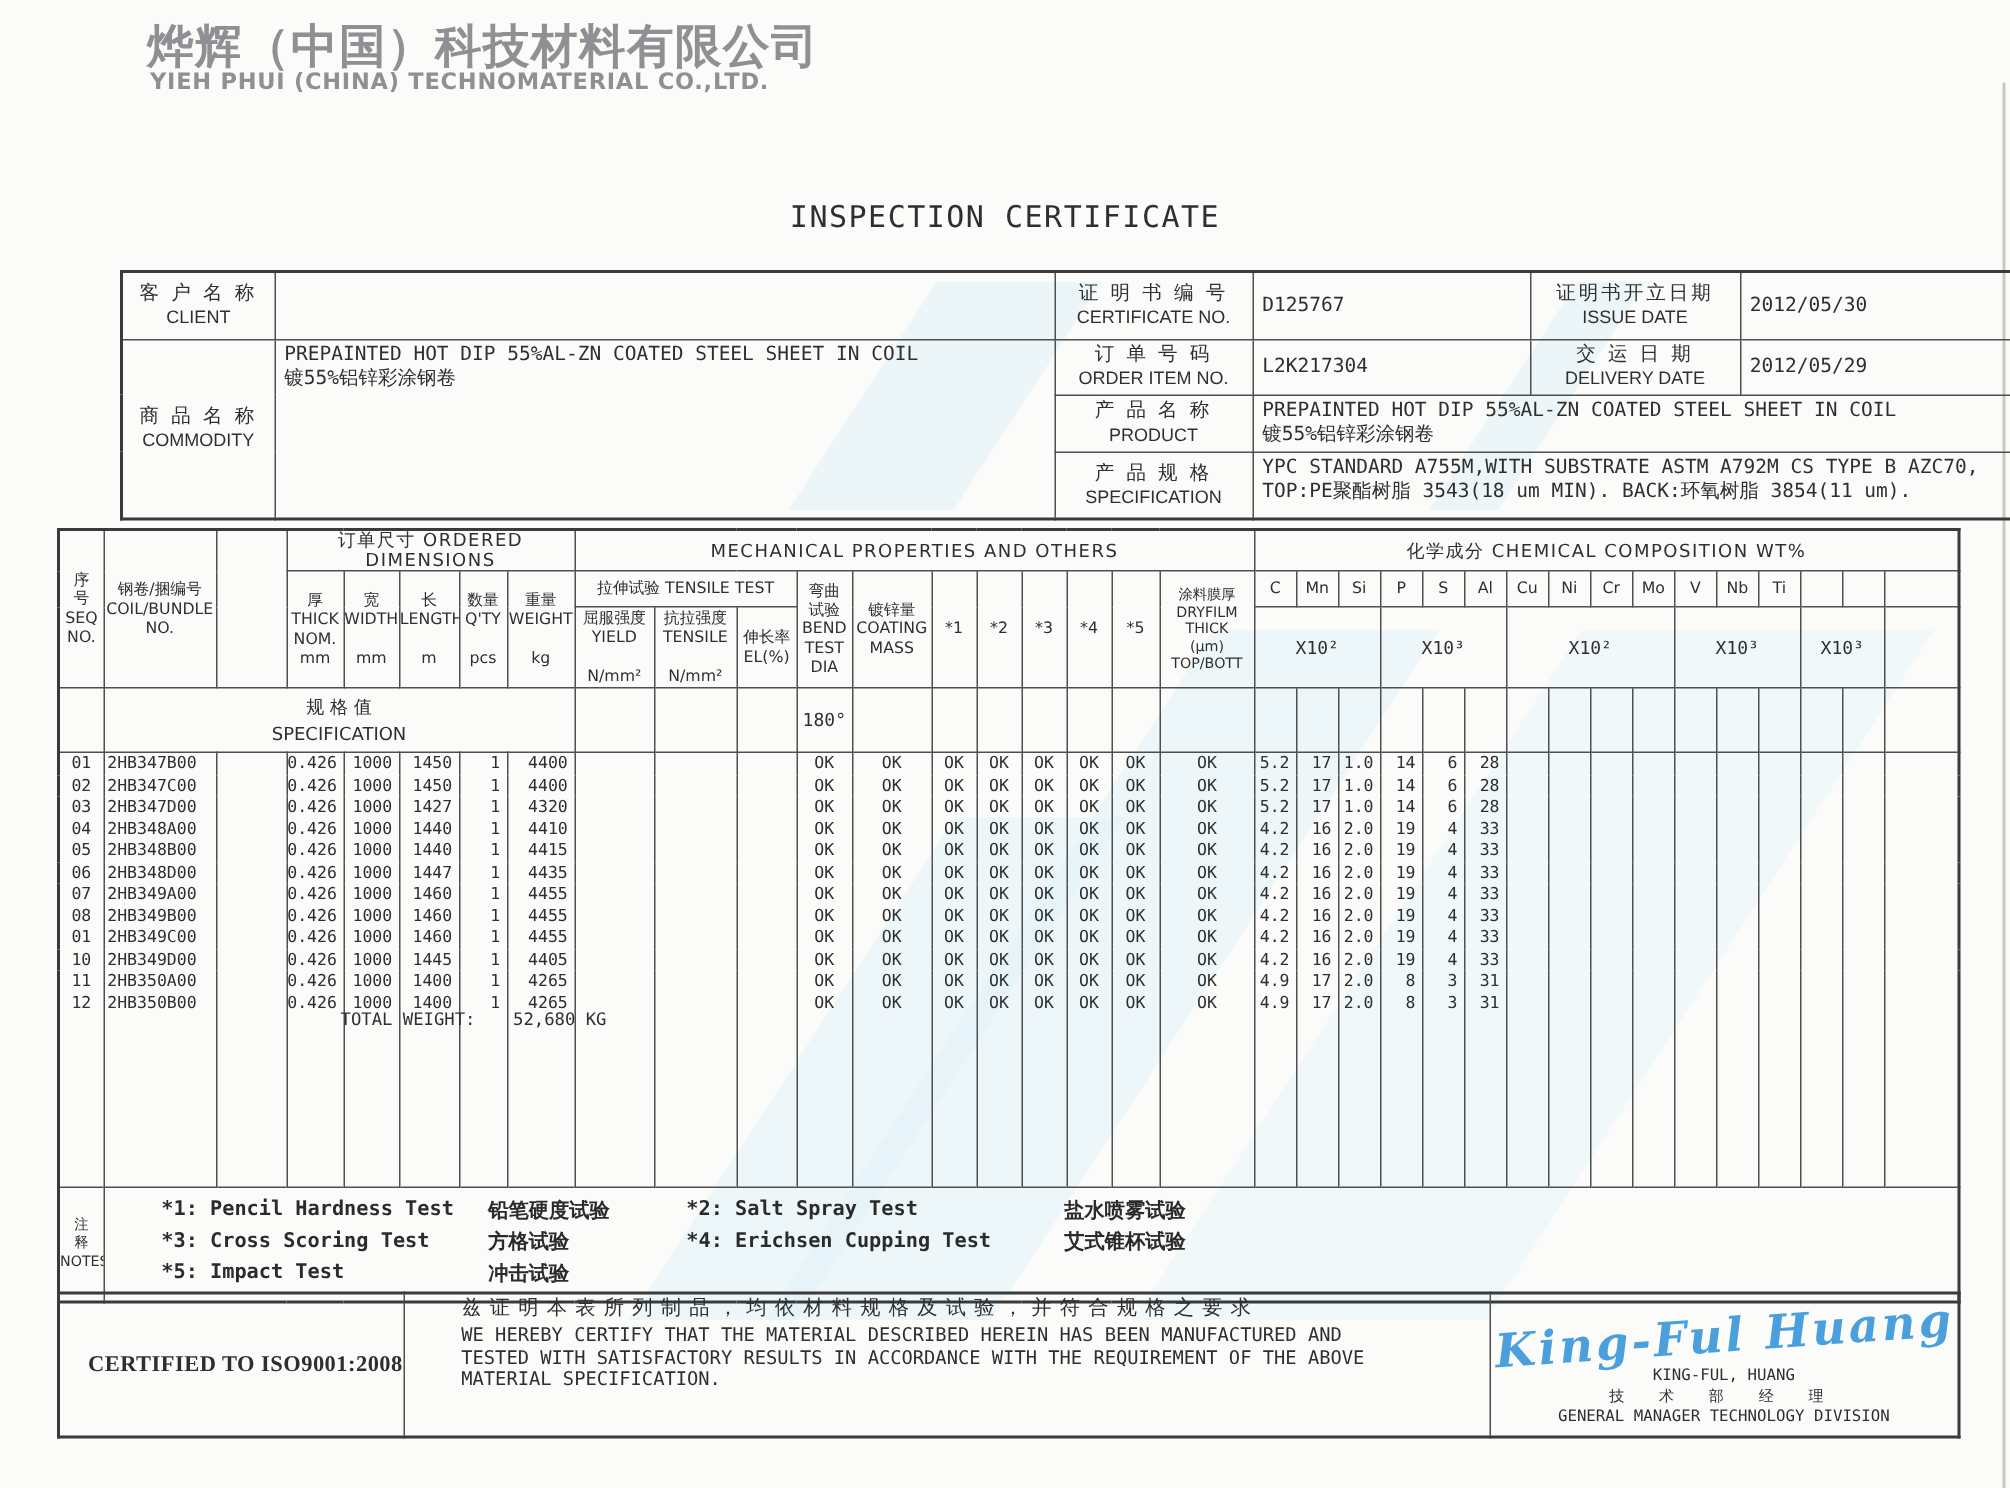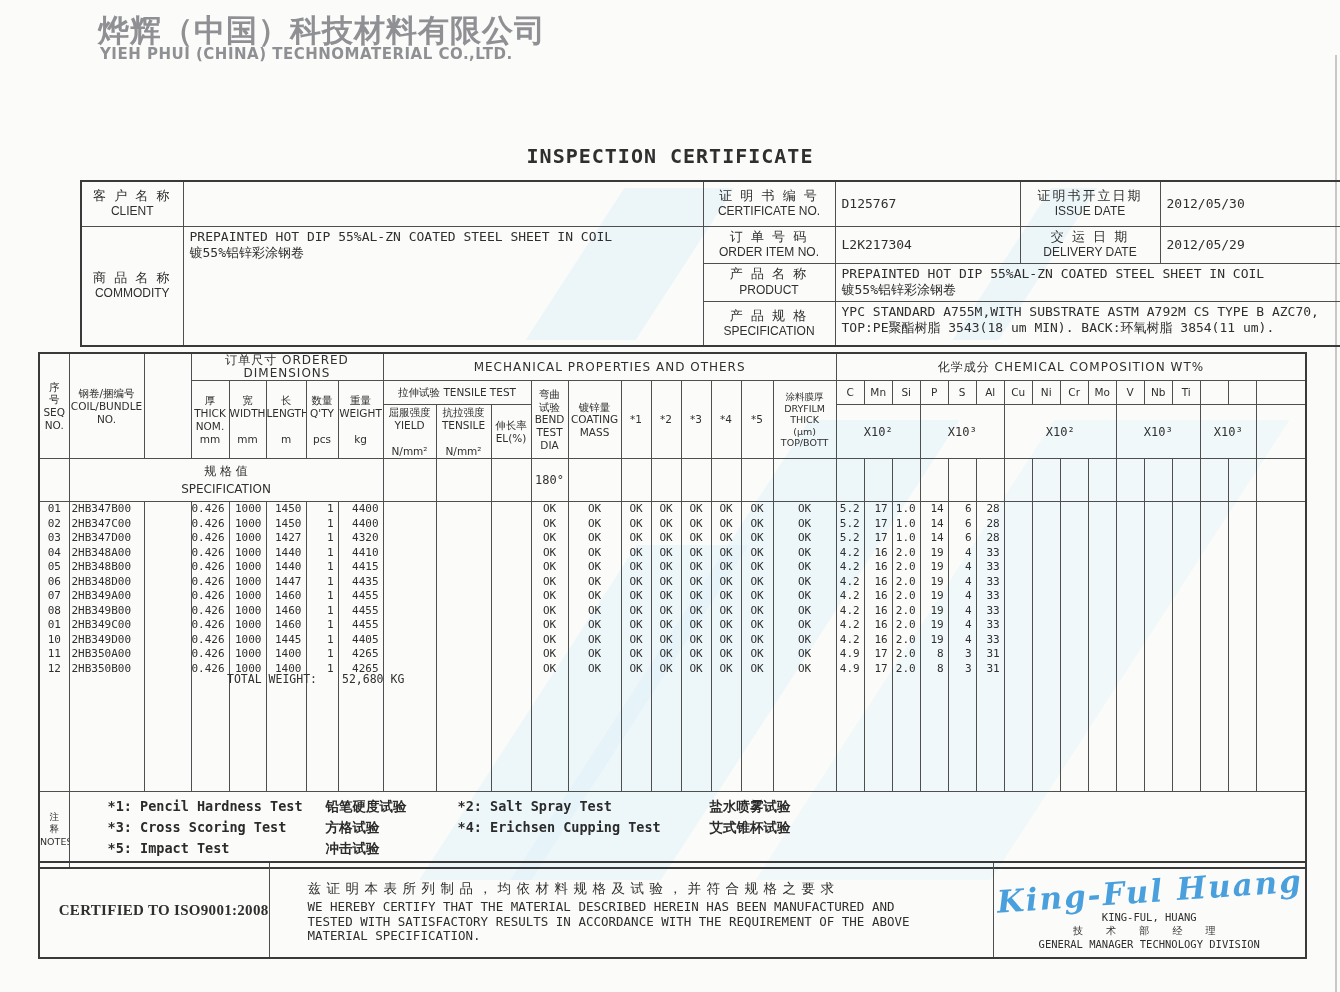--- a/index.html
+++ b/index.html
@@ -17,21 +17,21 @@
 
   
   .wm{position:absolute; background:#e0f2fa; transform:skewX(-33deg); z-index:0;}
 
   
   .logo{left:14px; top:8px;}
   .company-cn{left:98px; top:10px; font-size:31px; font-weight:bold; color:#8f9094; letter-spacing:1px;}
   .company-en{left:100px; top:45px; font-size:15px; font-weight:bold; color:#8f9094; letter-spacing:.5px;}
   .address{left:785px; top:47px; font-size:12.5px; line-height:14px; color:#44464a; white-space:pre-line;}
   .title-cn{left:470px; top:119px; width:400px; text-align:center; font-size:22px; font-weight:bold; letter-spacing:12px;}
-  .title-en{left:470px; top:144px; width:400px; text-align:center; font-size:20px; font-weight:bold; letter-spacing:1px;}
+  .title-en{left:470px; top:132px; width:400px; text-align:center; font-size:20px; font-weight:normal; letter-spacing:1px;}
 
   
   table{border-collapse:collapse; table-layout:fixed; z-index:2; position:absolute; background:transparent;}
   td{border:1px solid #4f4f4f; padding:0; vertical-align:middle; overflow:hidden;}
   .info-table{left:38px; top:180px; width:1267px;margin-left:42px;}
   .info-table{border:2px solid #3a3a3a;}
   .main-table{left:38px; top:352px; width:1267px; border:2px solid #3a3a3a;}
   .bottom-table{left:38px; top:861px; width:1267px; border:2px solid #3a3a3a;}
 
   .lbl{ text-align:center; line-height:1.25;}
@@ -61,21 +61,21 @@
   .total-label,.total-value{position:absolute; z-index:3; font-family:"DejaVu Sans Mono","Liberation Mono",monospace; font-size:11.5px; white-space:nowrap;}
 
   
   .notes-lbl{font-size:9.5px; text-align:center; white-space:pre-line; line-height:1.3;}
   .notes-cell{vertical-align:top; padding:6px 0 0 38px;}
   .notes-grid{display:grid; grid-template-columns:218px 132px 252px auto; row-gap:3px;
     font-family:"DejaVu Sans Mono","Liberation Mono",monospace; font-size:13.5px; font-weight:bold; color:#2b2b2b;}
 
   
   .iso-cell{text-align:right; font-family:Liberation Serif, serif; font-weight:bold; font-size:15px; letter-spacing:.3px;}
-  .stmt-cell{vertical-align:top; padding:17px 0 0 38px;}
+  .stmt-cell{vertical-align:top; padding:0 0 0 38px;}
   .stmt-cn{font-size:13.5px; letter-spacing:5.5px; margin-bottom:2px; white-space:nowrap;}
   .stmt-en{font-family:"DejaVu Sans Mono","Liberation Mono",monospace; font-size:12.5px; line-height:14.5px; white-space:nowrap;}
   .sig-cell{vertical-align:top; text-align:center; padding-top:2px;}
   .sig-script{font-family:"DejaVu Serif","Liberation Serif",serif; font-style:italic; font-weight:bold;
     color:#4aa0dc; font-size:31px; transform:rotate(-4deg); letter-spacing:2px; margin-top:8px; white-space:nowrap;}
   .sig-name{font-family:"DejaVu Sans Mono","Liberation Mono",monospace; font-size:10.5px; margin-top:2px;}
   .sig-title-cn{font-size:10px; letter-spacing:10px; margin-top:1px;}
   .sig-title-en{font-family:"DejaVu Sans Mono","Liberation Mono",monospace; font-size:10.5px;}
 </style>
 </head>

